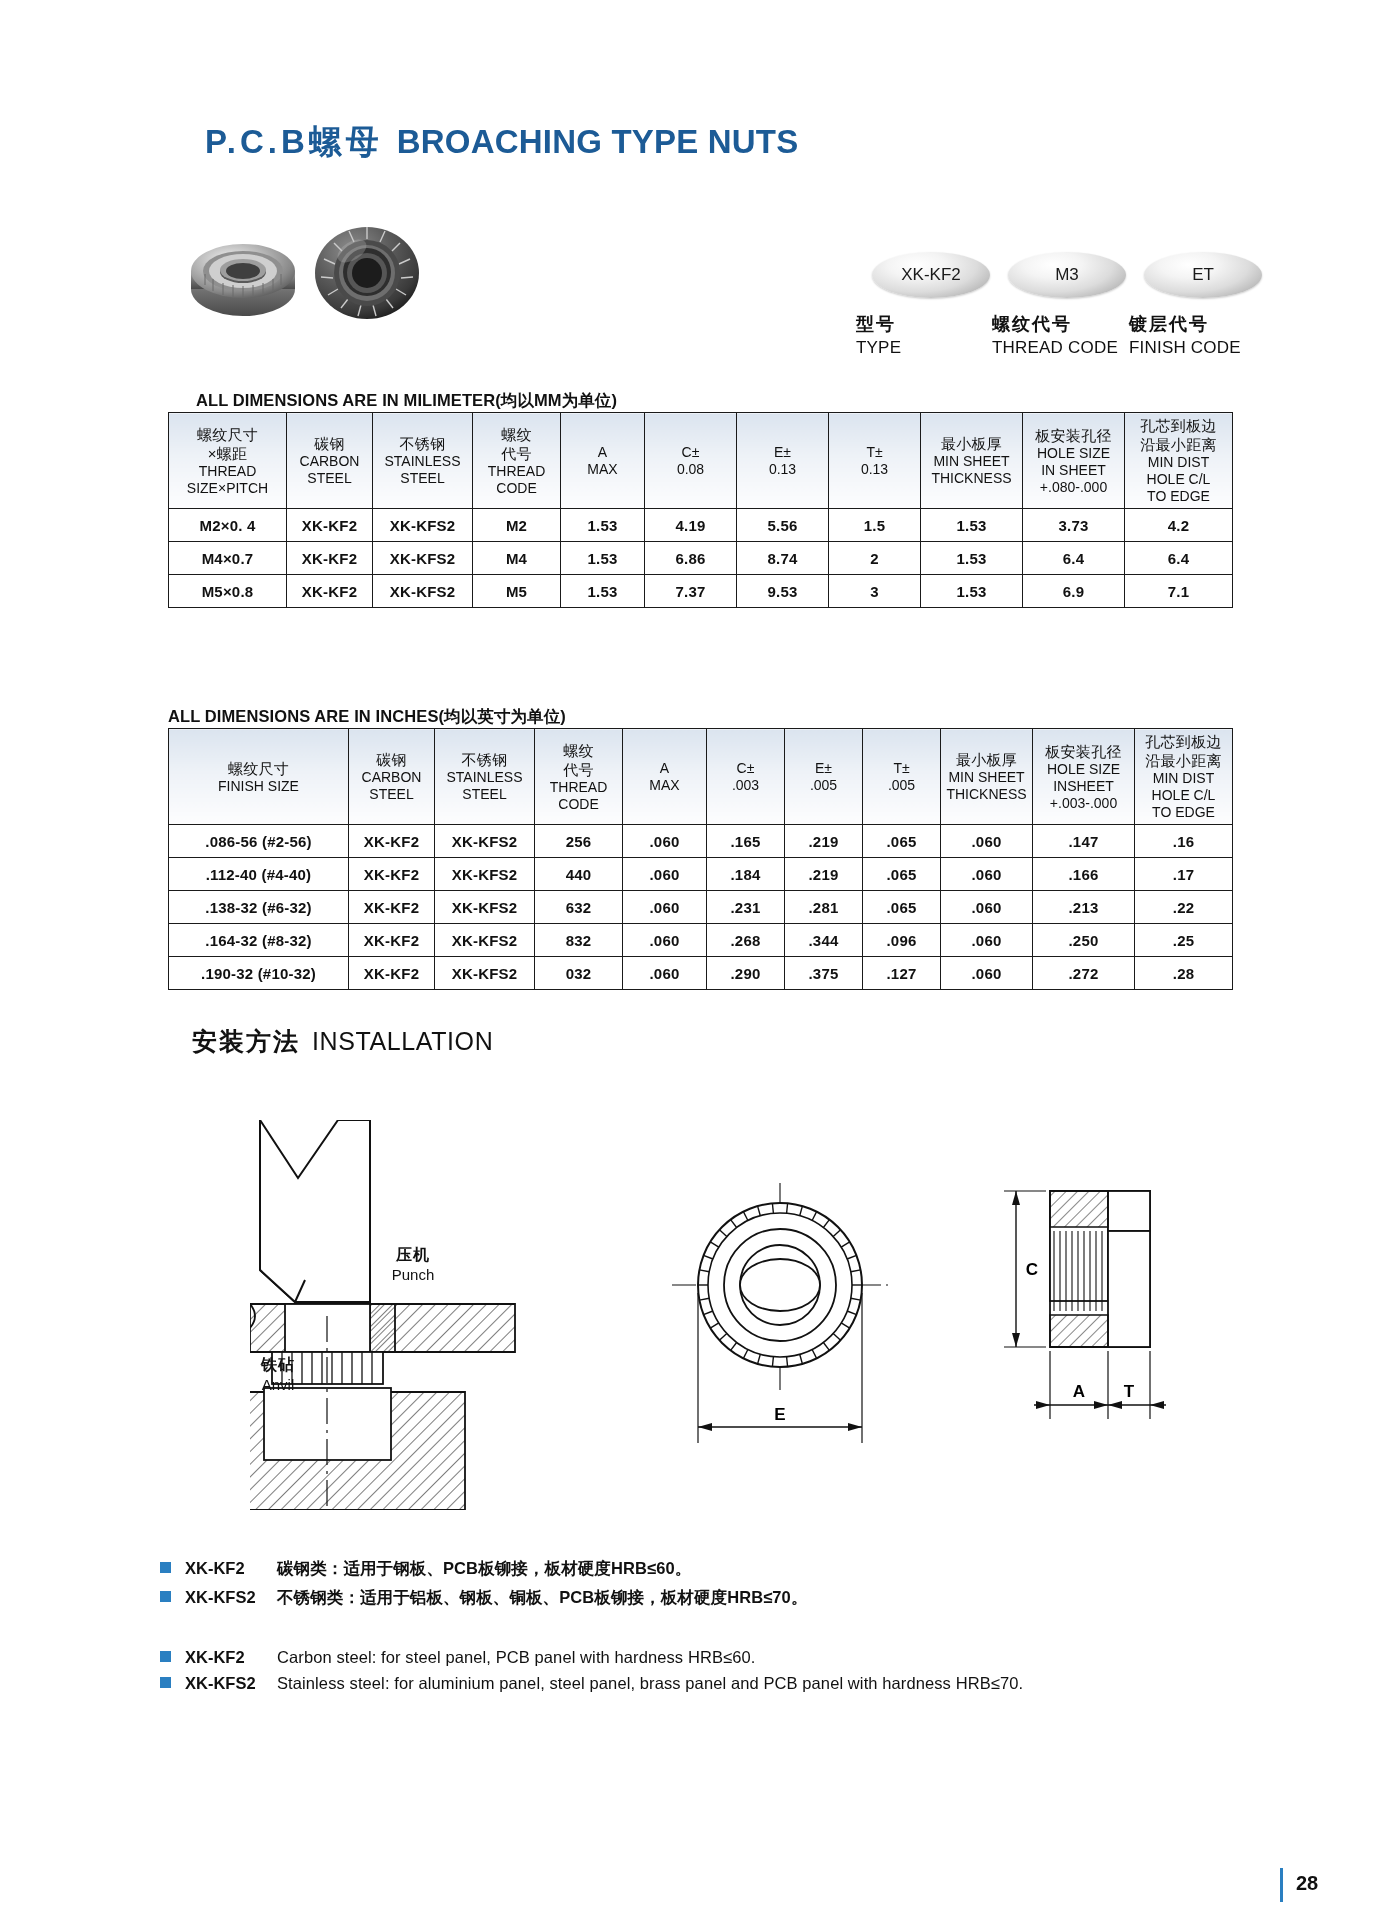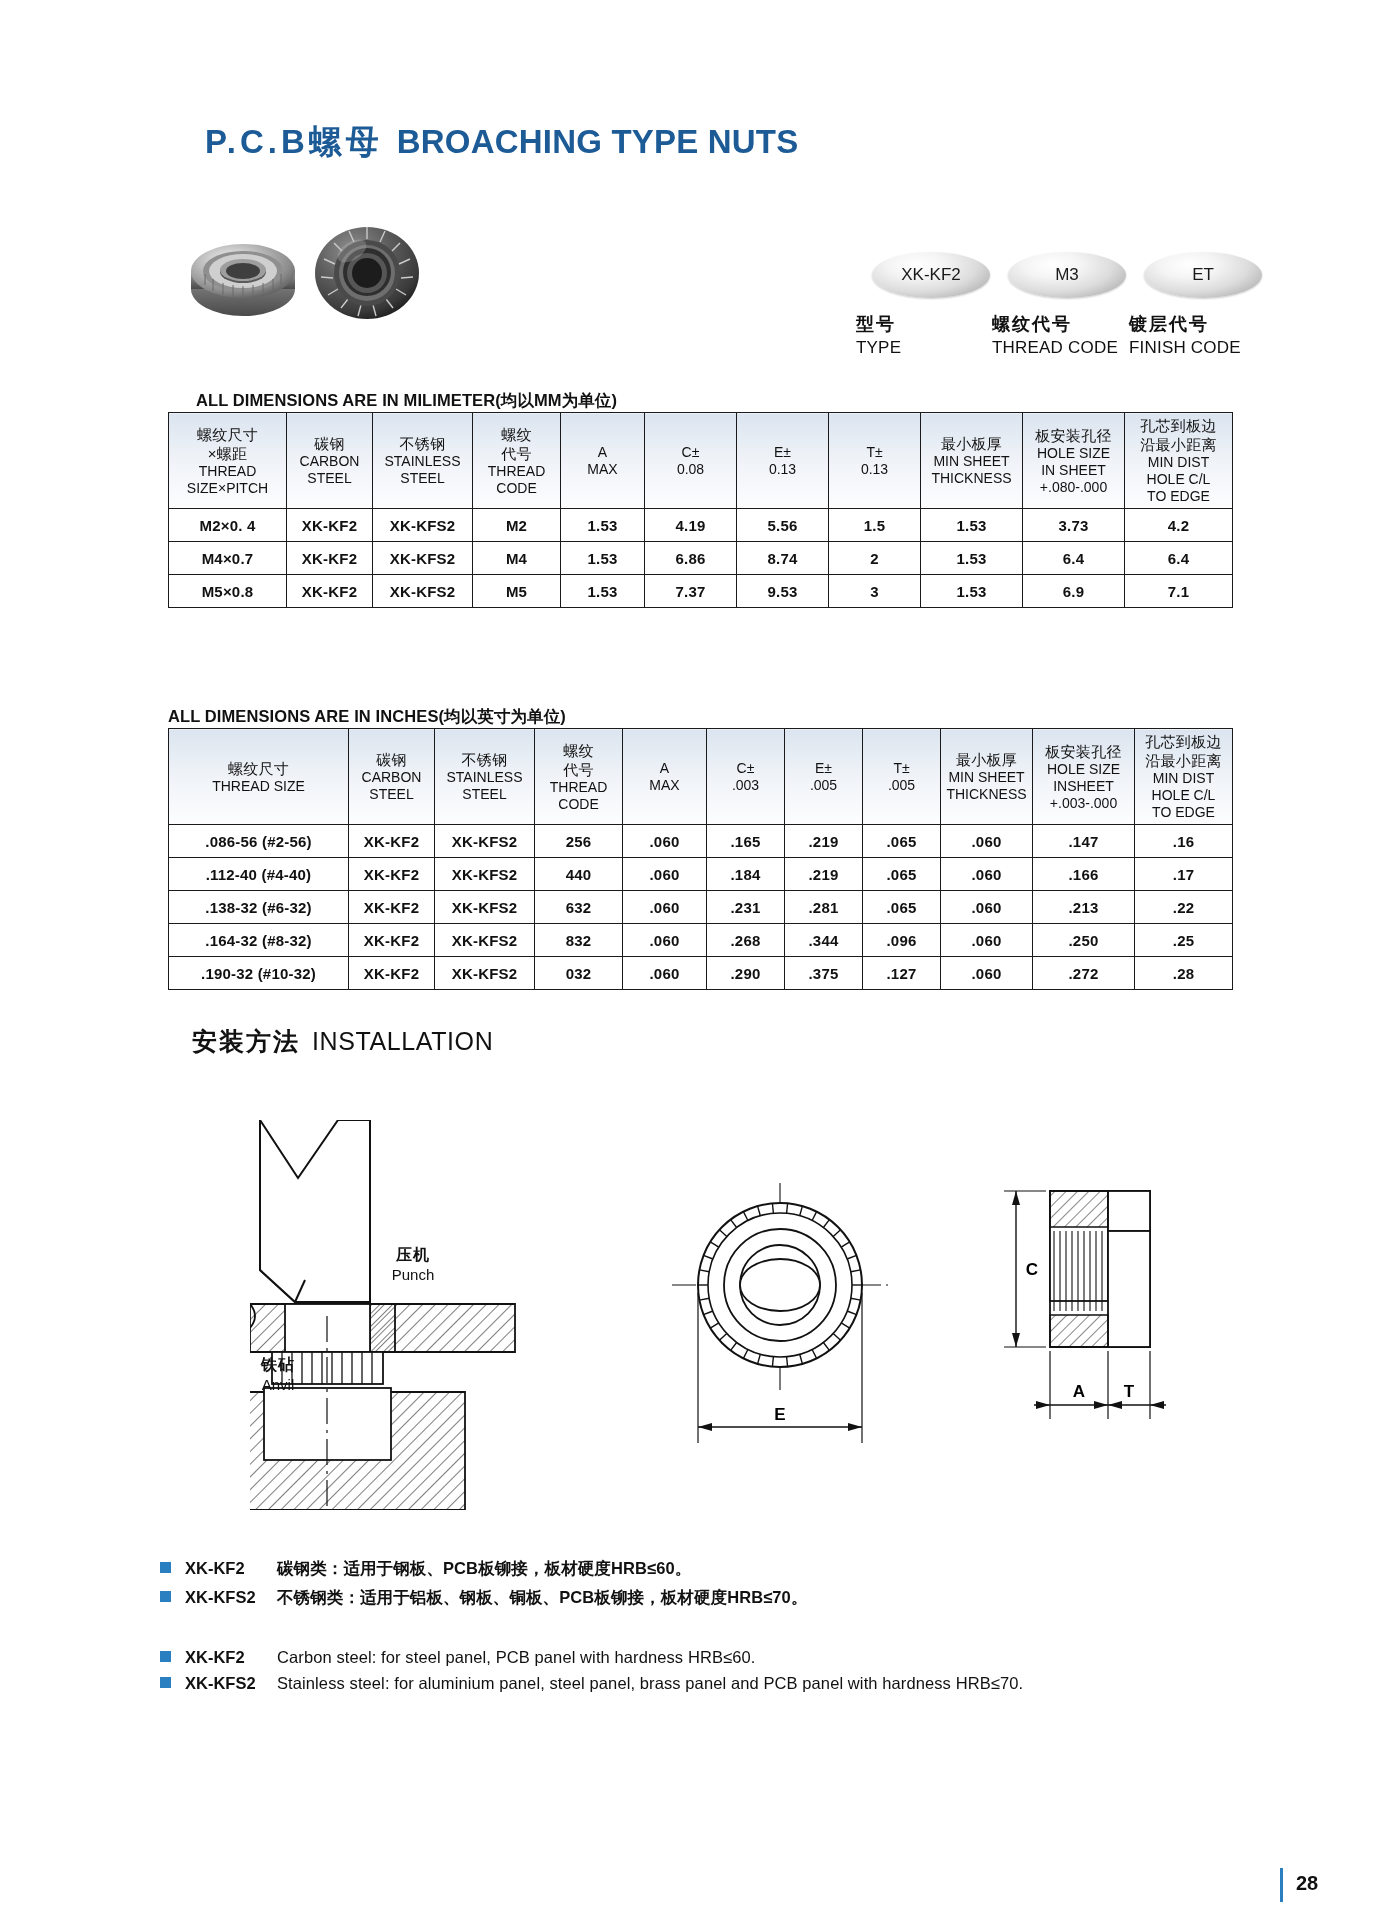--- a/index.html
+++ b/index.html
@@ -467,21 +467,21 @@
         <col style="width:78px">
         <col style="width:78px">
       <col style="width:92px">
         <col style="width:102px">
         <col style="width:98px">
     </colgroup>
     <thead>
         <tr>
           <th>
             <span class="cn">螺纹尺寸</span>
-            <span class="en">THREAD  SIZE</span>
+            <span class="en">FINISH  SIZE</span>
           </th>
           <th>
             <span class="cn">碳钢</span>
             <span class="en">CARBON</span>
             <span class="en">STEEL</span>
           </th>
           <th>
             <span class="cn">不锈钢</span>
             <span class="en">STAINLESS</span>
             <span class="en">STEEL</span>

